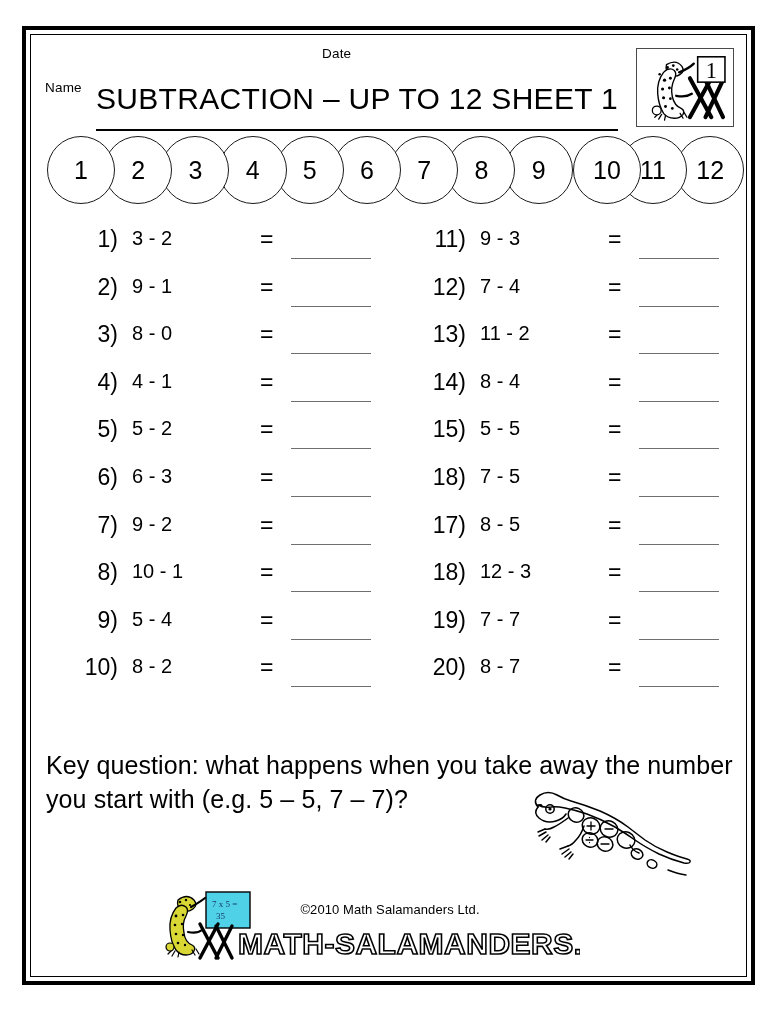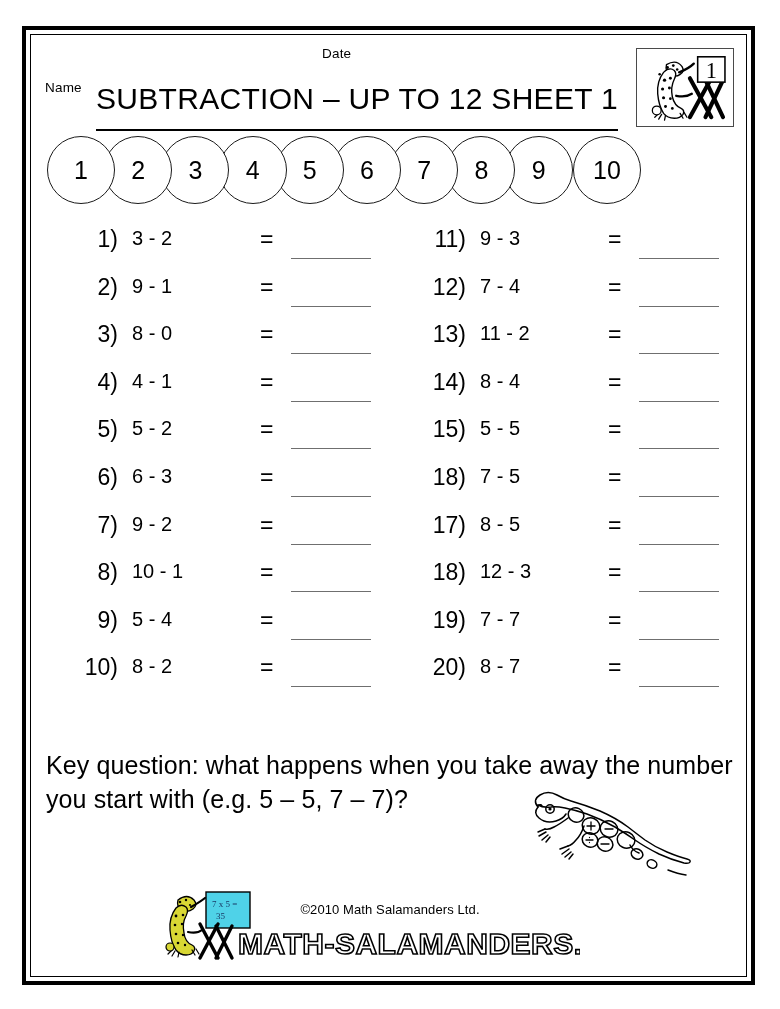--- a/index.html
+++ b/index.html
@@ -267,20 +267,26 @@
     </div>
     <div class="num-circle" style="left: 400.4px; z-index: 5;">
       <span>8</span>
     </div>
     <div class="num-circle" style="left: 457.6px; z-index: 4;">
       <span>9</span>
     </div>
     <div class="num-circle" style="left: 526px; z-index: 3;">
       <span>10</span>
     </div>
+    <div class="num-circle" style="left: 572px; z-index: 2;">
+      <span>11</span>
+    </div>
+    <div class="num-circle" style="left: 629.2px; z-index: 1;">
+      <span>12</span>
+    </div>
   </div>
 
 <div class="problem-col" id="col-left">
     <div class="problem-row">
       <span class="p-index">1)</span>
       <span class="p-expr">3 - 2</span>
       <span class="p-equals">=</span>
       <span class="p-answer-line"></span>
     </div>
     <div class="problem-row">

